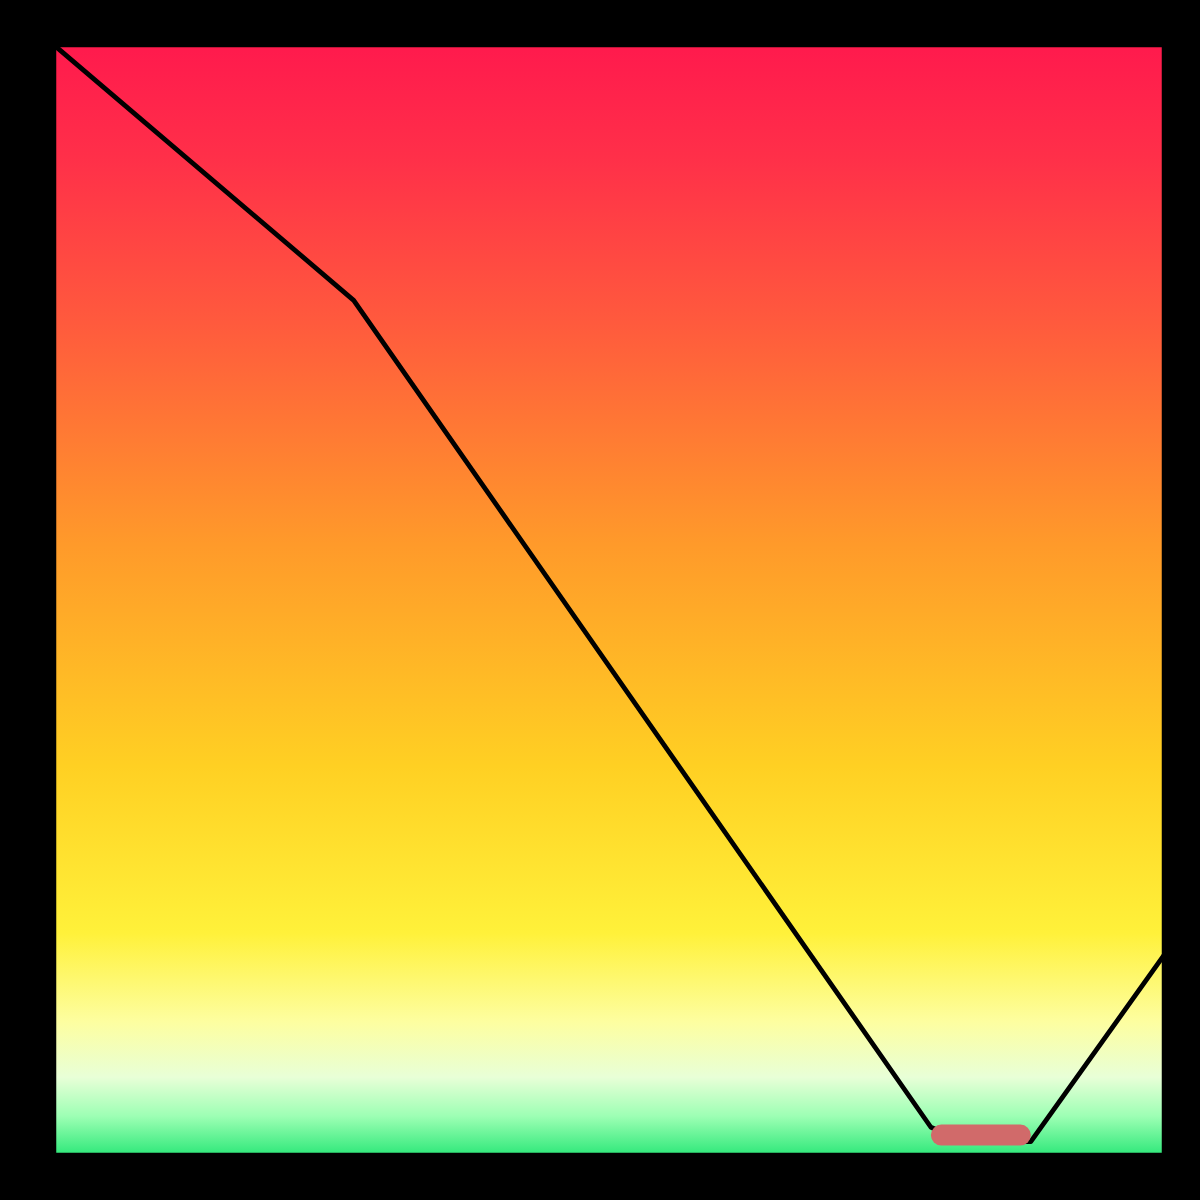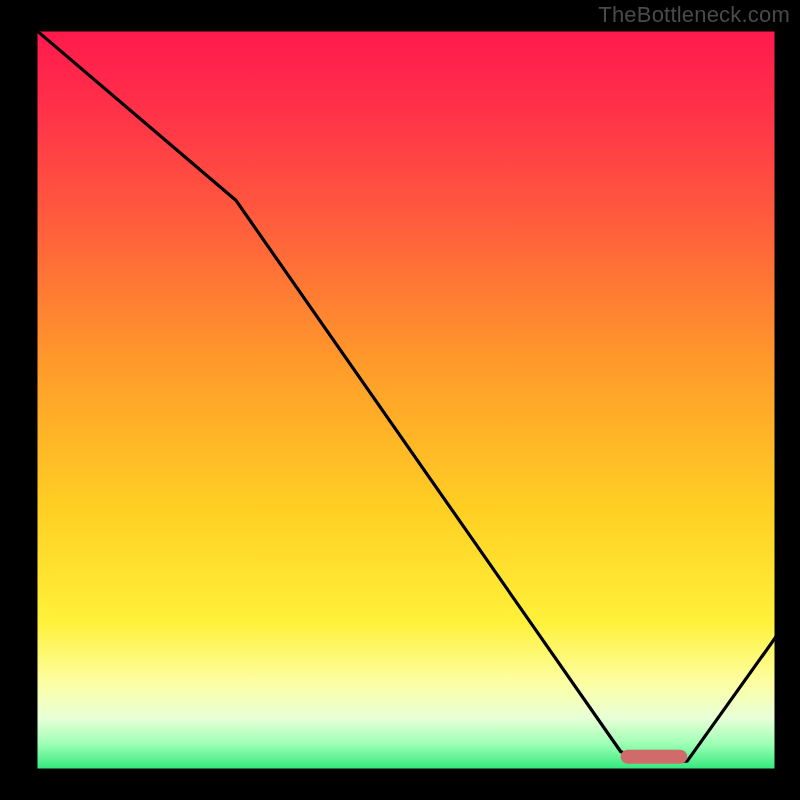--- a/index.html
+++ b/index.html
@@ -28,21 +28,20 @@
   }
   svg {
     display: block;
   }
 </style>
 </head>
 <body>
 
 <div class="wrap">
 
-  <div class="watermark">TheBottleneck.com</div>
 
   <svg width="800" height="800" viewBox="0 0 800 800">
 
     <defs>
       <linearGradient id="heat" x1="0" y1="0" x2="0" y2="1">
 
       <stop offset="0%" stop-color="#ff1a4d"></stop>
           <stop offset="10%" stop-color="#ff2f49"></stop>
           <stop offset="25%" stop-color="#ff5a3d"></stop>
           <stop offset="45%" stop-color="#ff9a2a"></stop>

